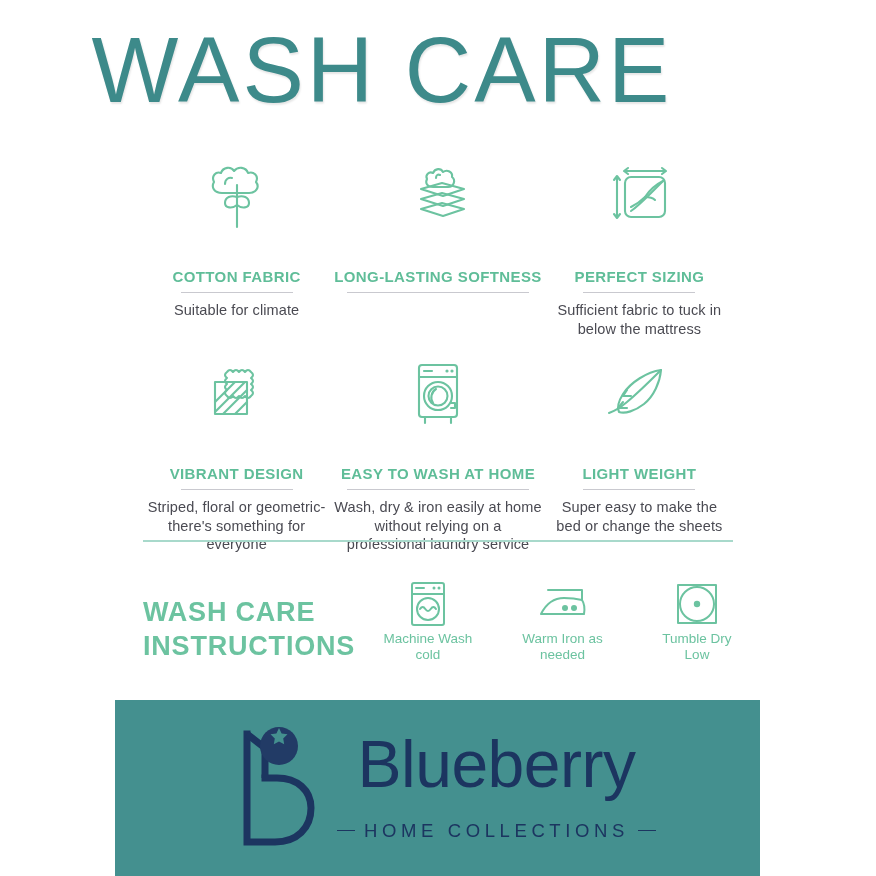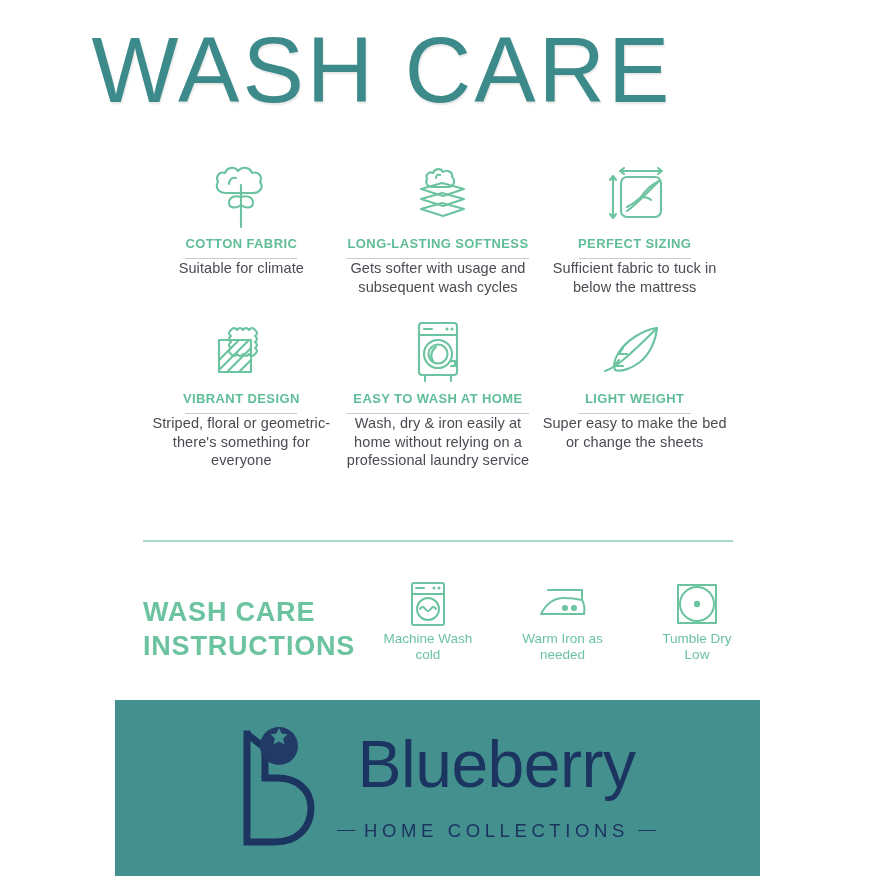--- a/index.html
+++ b/index.html
@@ -48,37 +48,37 @@
     align-items: center;
     padding: 0 4px;
   }
   .feature-icon {
     height: 76px;
     display: flex;
     align-items: center;
     justify-content: center;
   }
   .feature-title {
-    margin-top: 0;
-    font-size: 13px;
+    margin-top: 32px;
+    font-size: 15px;
     font-weight: bold;
     letter-spacing: 0.4px;
     color: #5fbd98;
     text-align: center;
     white-space: nowrap;
   }
   .feature-rule {
     margin-top: 7px;
     height: 1px;
     background: #c9c9cf;
     width: 112px;
   }
   .feature.wide .feature-rule { width: 182px; }
   .feature-desc {
-    margin-top: 0;
+    margin-top: 8px;
     font-size: 14.5px;
     line-height: 1.30;
     color: #4a4a52;
     text-align: center;
     letter-spacing: 0.1px;
   }
 
   
   .section-divider {
     position: absolute;
@@ -211,21 +211,20 @@
         <svg width="80" height="70" viewBox="0 0 80 70" fill="none" stroke="#6cc3a0" stroke-width="2.1" stroke-linecap="round" stroke-linejoin="round">
           <path d="M35 24 C29 24 27 20 29 16 C27 12 31 8 35 10 C37 5 43 5 45 9 C49 6 55 9 54 14 C58 17 56 24 50 24 Z"></path>
           <path d="M38 15 C38 12 40 11 42 12"></path>
           <path d="M23 26 L44 20 L66 26 L45 33 Z"></path>
           <path d="M23 36 L44 30 L66 36 L45 43 Z"></path>
           <path d="M23 46 L44 40 L66 46 L45 53 Z"></path>
         </svg>
       </div>
       <div class="feature-title">LONG-LASTING SOFTNESS</div>
       <div class="feature-rule"></div>
-      <div class="feature-desc">Gets softer with usage and subsequent wash cycles</div>
     </div>
 
     <div class="feature">
       <div class="feature-icon">
         <svg width="72" height="70" viewBox="0 0 72 70" fill="none" stroke="#6cc3a0" stroke-width="2.1" stroke-linecap="round" stroke-linejoin="round">
           <rect x="22" y="14" width="40" height="40" rx="6"></rect>
           <path d="M22 8 L62 8"></path>
           <path d="M25 5 L21 8 L25 11"></path>
           <path d="M59 5 L63 8 L59 11"></path>
           <path d="M14 14 L14 54"></path>

